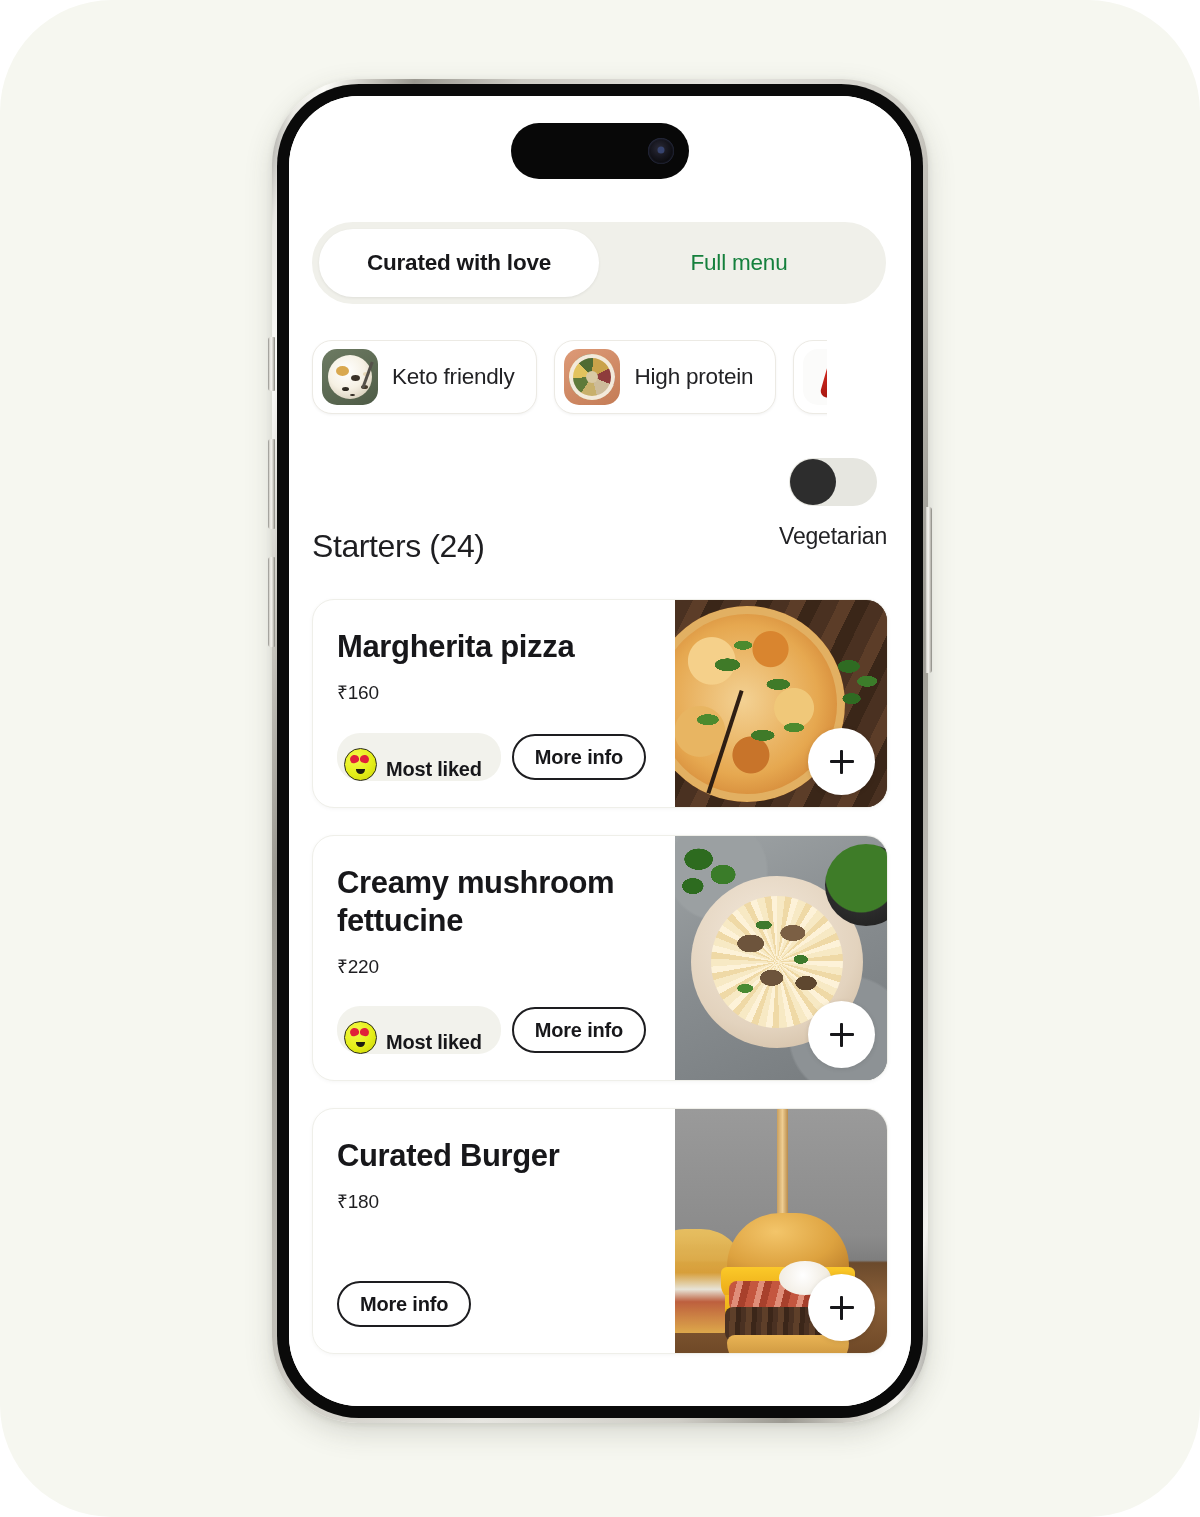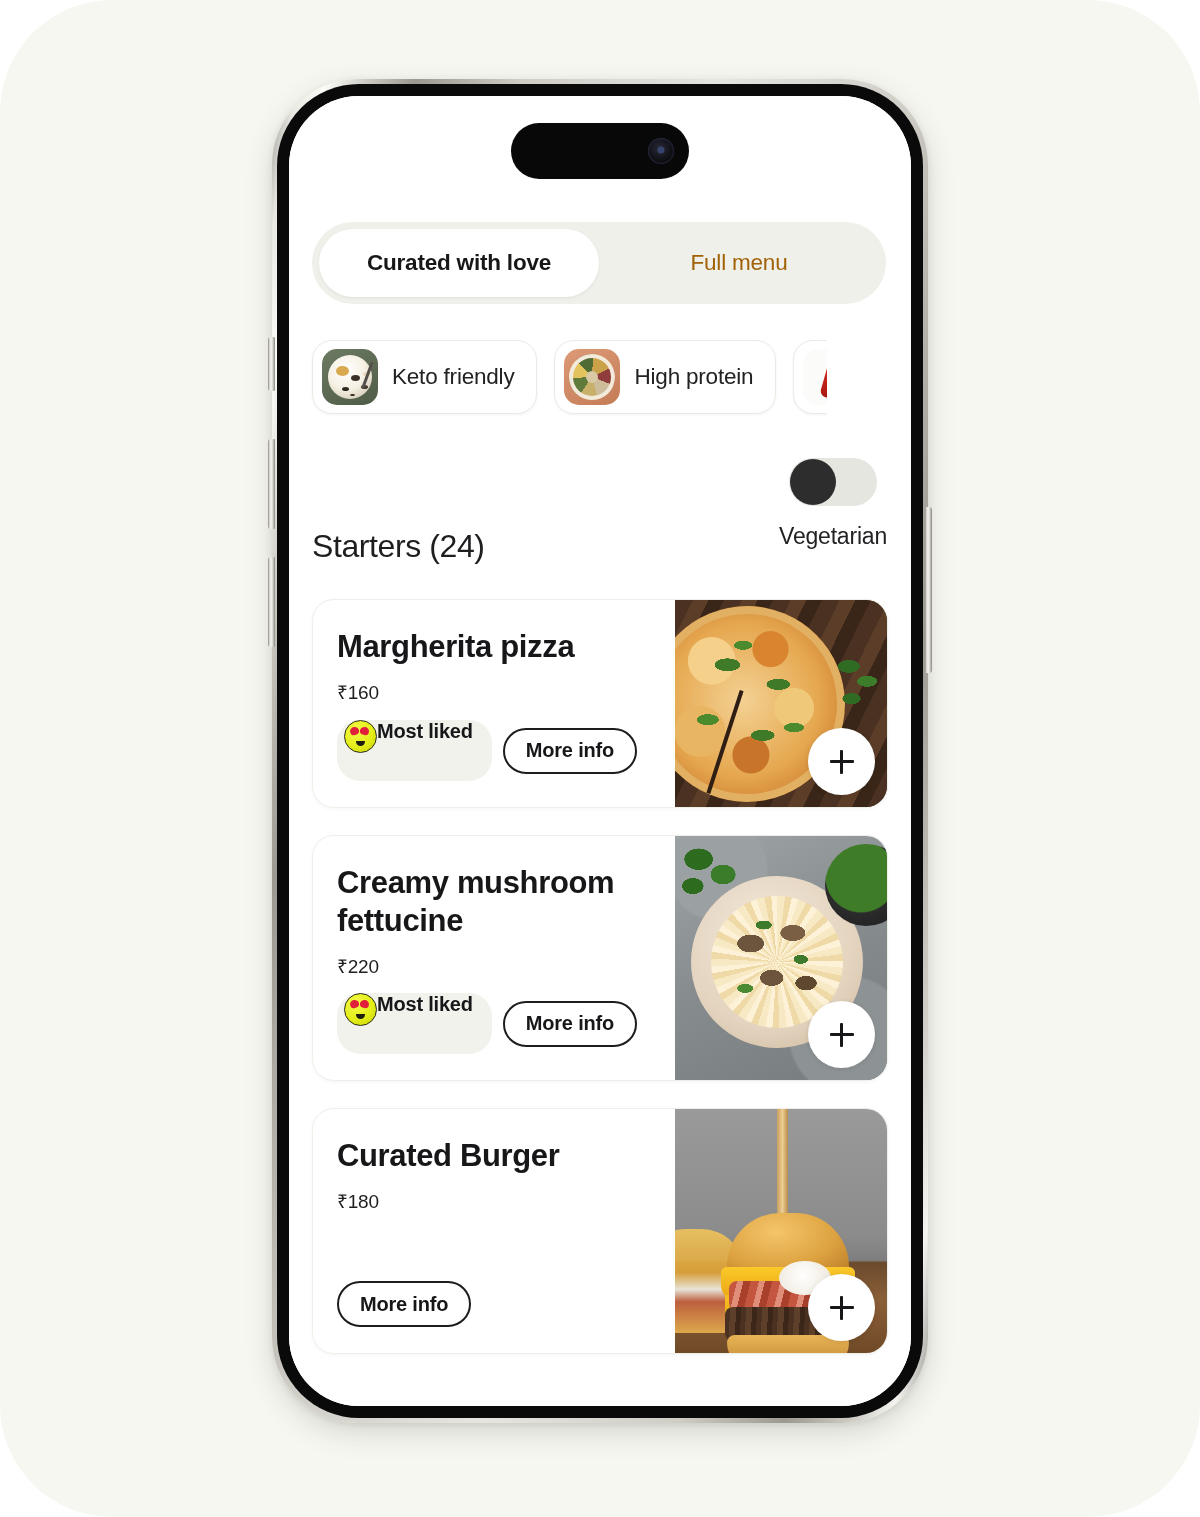--- a/index.html
+++ b/index.html
@@ -137,21 +137,21 @@
     padding: 7px;
   }
   .seg {
     flex: 1;
     height: 68px;
     border-radius: 34px;
     display: flex;
     align-items: center;
     justify-content: center;
     font-size: 22.5px;
-    color: #a16207;
+    color: #15803d;
     letter-spacing: -.2px;
     cursor: pointer;
   }
   .seg.active {
     background: #ffffff;
     font-weight: 700;
     color: #17171a;
     box-shadow: 0 1px 3px rgba(0,0,0,.07);
   }
 
@@ -333,25 +333,26 @@
     letter-spacing: -.2px;
   }
   .card-actions {
     margin-top: auto;
     margin-bottom: 26px;
     display: flex;
     align-items: center;
     gap: 11px;
   }
   .badge {
-    height: 61px;
+    height: 48px;
     background: #f2f2ec;
     border-radius: 23px;
     display: flex;
-    align-items: flex-start;
+    align-items: flex-end;
+    gap: 9px;
     padding: 0 19px 0 7px;
   }
   .badge-emoji {
     width: 33px; height: 33px;
     border-radius: 50%;
     background: radial-gradient(circle at 36% 30%, #f4f94a 0%, #e4ee18 55%, #c8d106 100%);
     border: 1.5px solid #2b2b15;
     position: relative;
     flex: 0 0 auto;
   }

